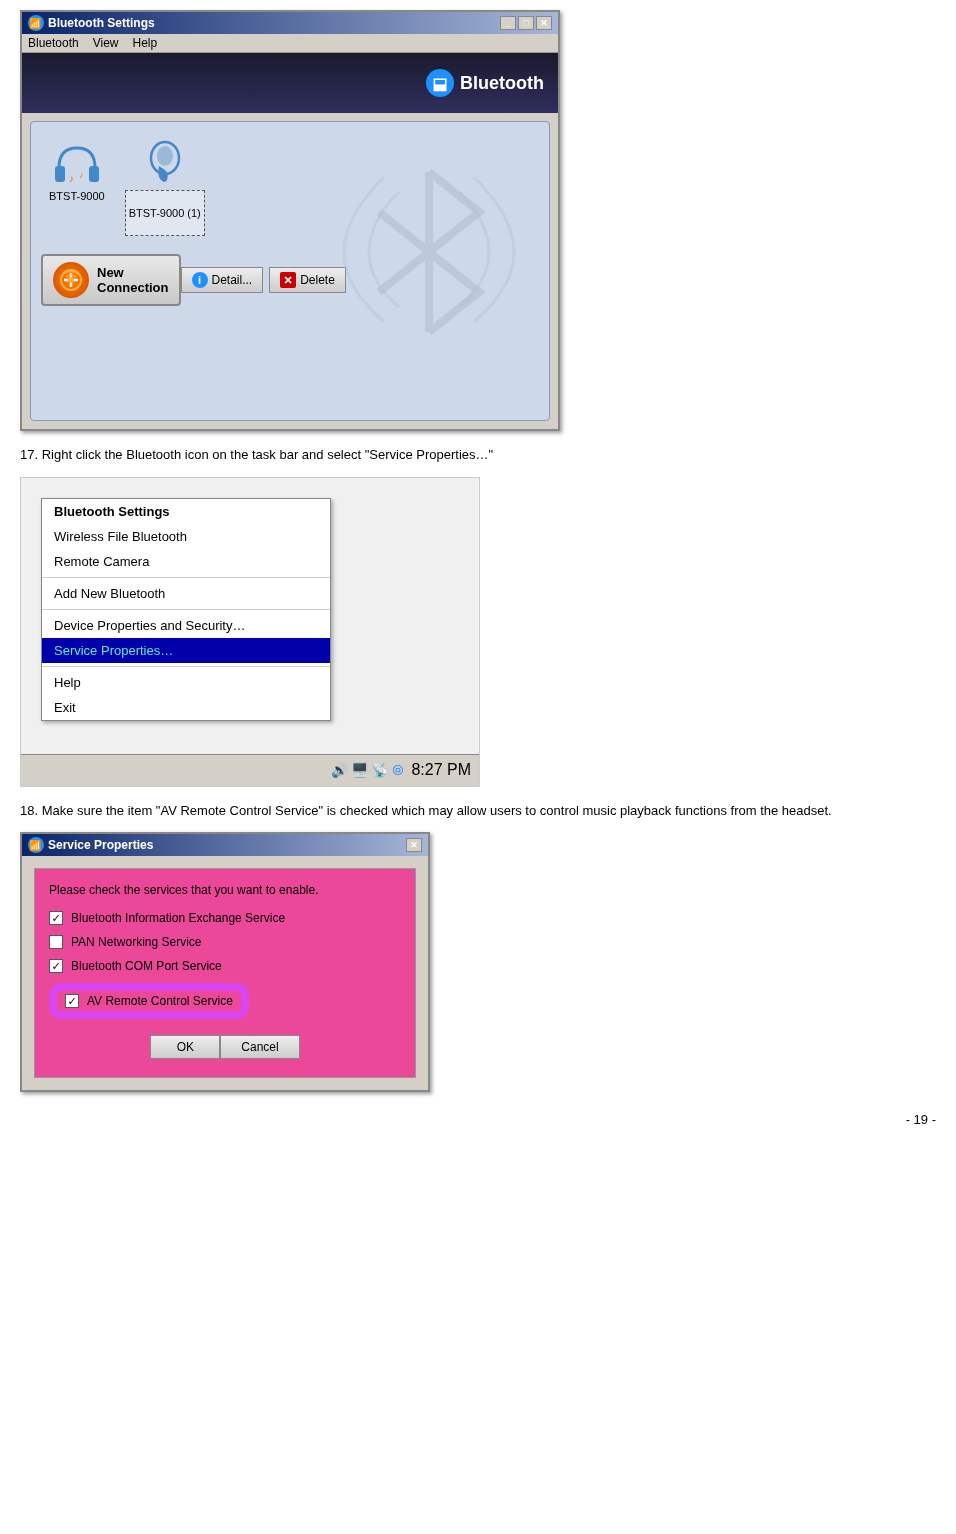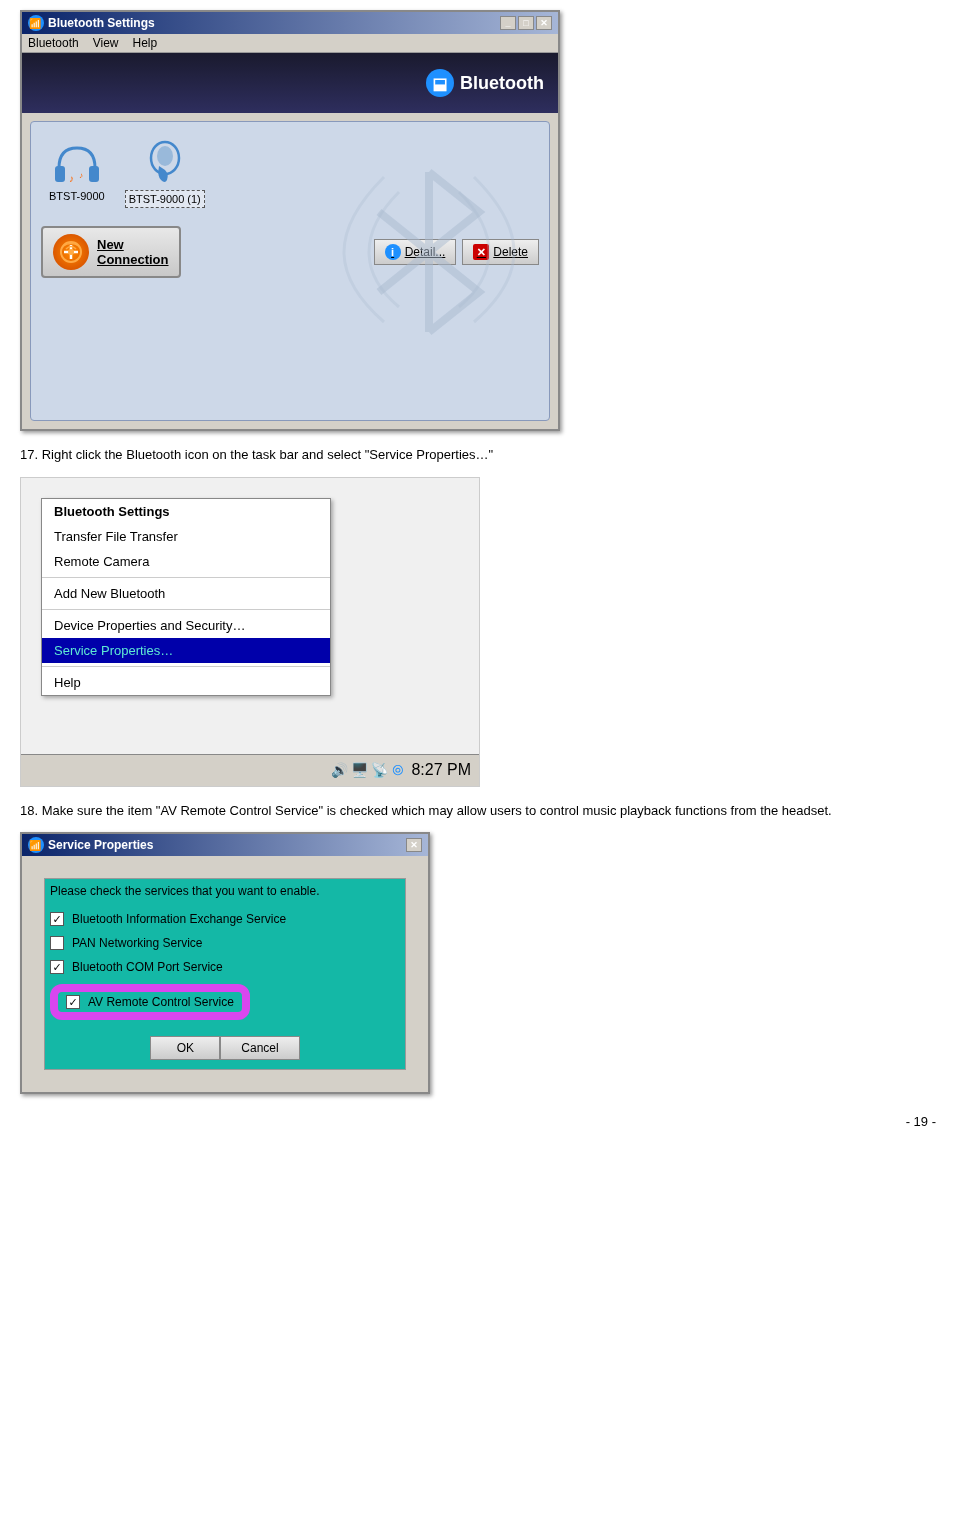--- a/index.html
+++ b/index.html
@@ -121,43 +121,42 @@
     .device-item {
       display: flex;
       flex-direction: column;
       align-items: center;
       gap: 4px;
       font-size: 11px;
     }
     
     .device-label-selected {
       border: 1px dashed #555;
-      padding: 2px 3px;
+      padding: 16px 3px;
       background: rgba(255,255,255,0.4);
     }
 
     
     .bt-watermark {
       position: absolute;
       right: 20px;
       top: 20px;
       font-size: 100px;
       color: rgba(150,170,210,0.35);
       font-weight: bold;
       line-height: 1;
       pointer-events: none;
     }
 
     
     .panel-bottom {
       display: flex;
       align-items: center;
-      justify-content: space-between;
+      justify-content: flex-start;
       margin-top: 10px;
-      text-decoration: underline;
     }
     .btn-new-connection {
       background: linear-gradient(to bottom, #e8e8e8, #c8c8c8);
       border: 2px solid #888;
       border-radius: 4px;
       padding: 6px 10px;
       display: flex;
       align-items: center;
       gap: 8px;
       cursor: pointer;
@@ -288,23 +287,23 @@
       display: flex;
       align-items: center;
       justify-content: space-between;
     }
     .svcprop-titlebar-left {
       display: flex;
       align-items: center;
       gap: 4px;
     }
     .svcprop-body {
-      background: #14b8a6;
-      margin: 22px;
-      padding: 5px;
+      background: #ec4899;
+      margin: 12px;
+      padding: 14px;
       border: 1px solid #999;
     }
     .svcprop-desc {
       font-size: 12px;
       margin-bottom: 14px;
     }
     .checkbox-row {
       display: flex;
       align-items: center;
       gap: 8px;
@@ -451,29 +450,30 @@
     </div>
   </div>
 </div>
 
 <p class="step-text">17.  Right click the Bluetooth icon on the task bar and select "Service Properties…"</p>
 
 <div class="context-menu-wrapper" style="height:310px;">
 
   <div class="context-menu-box" style="margin-top:10px; margin-left:10px;">
     <div class="ctx-menu-item bold">Bluetooth Settings</div>
-    <div class="ctx-menu-item">Transfer File Transfer</div>
+    <div class="ctx-menu-item">Wireless File Bluetooth</div>
     <div class="ctx-menu-item">Remote Camera</div>
     <div class="ctx-menu-separator"></div>
     <div class="ctx-menu-item">Add New Bluetooth</div>
     <div class="ctx-menu-separator"></div>
     <div class="ctx-menu-item">Device Properties and Security…</div>
     <div class="ctx-menu-item selected">Service Properties…</div>
     <div class="ctx-menu-separator"></div>
     <div class="ctx-menu-item">Help</div>
+    <div class="ctx-menu-item">Exit</div>
   </div>
 
   <div class="taskbar-strip">
     <div class="taskbar-icons">
 
       <span style="font-size:14px;">🔊</span>
       <span style="font-size:14px;">🖥️</span>
       <span style="font-size:14px;">📡</span>
       <span style="font-size:14px; color:#1e90ff;">⦾</span>
     </div>

